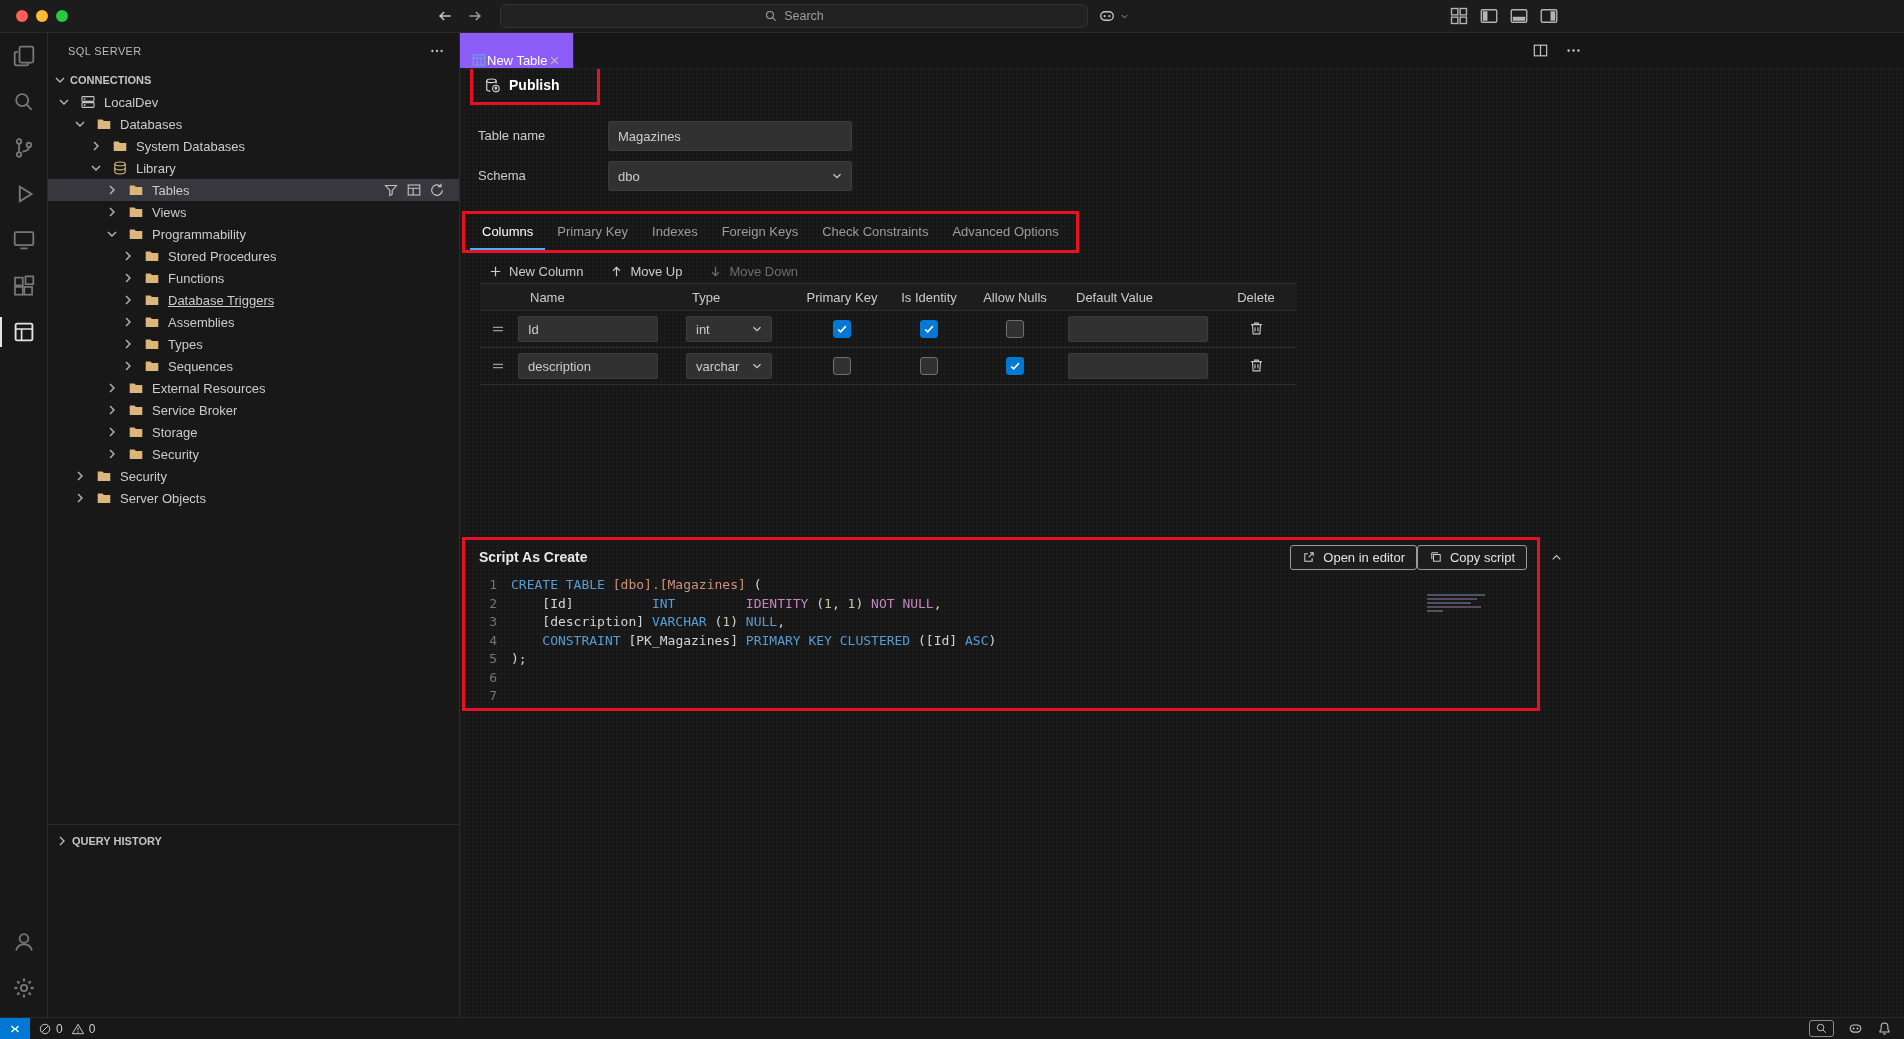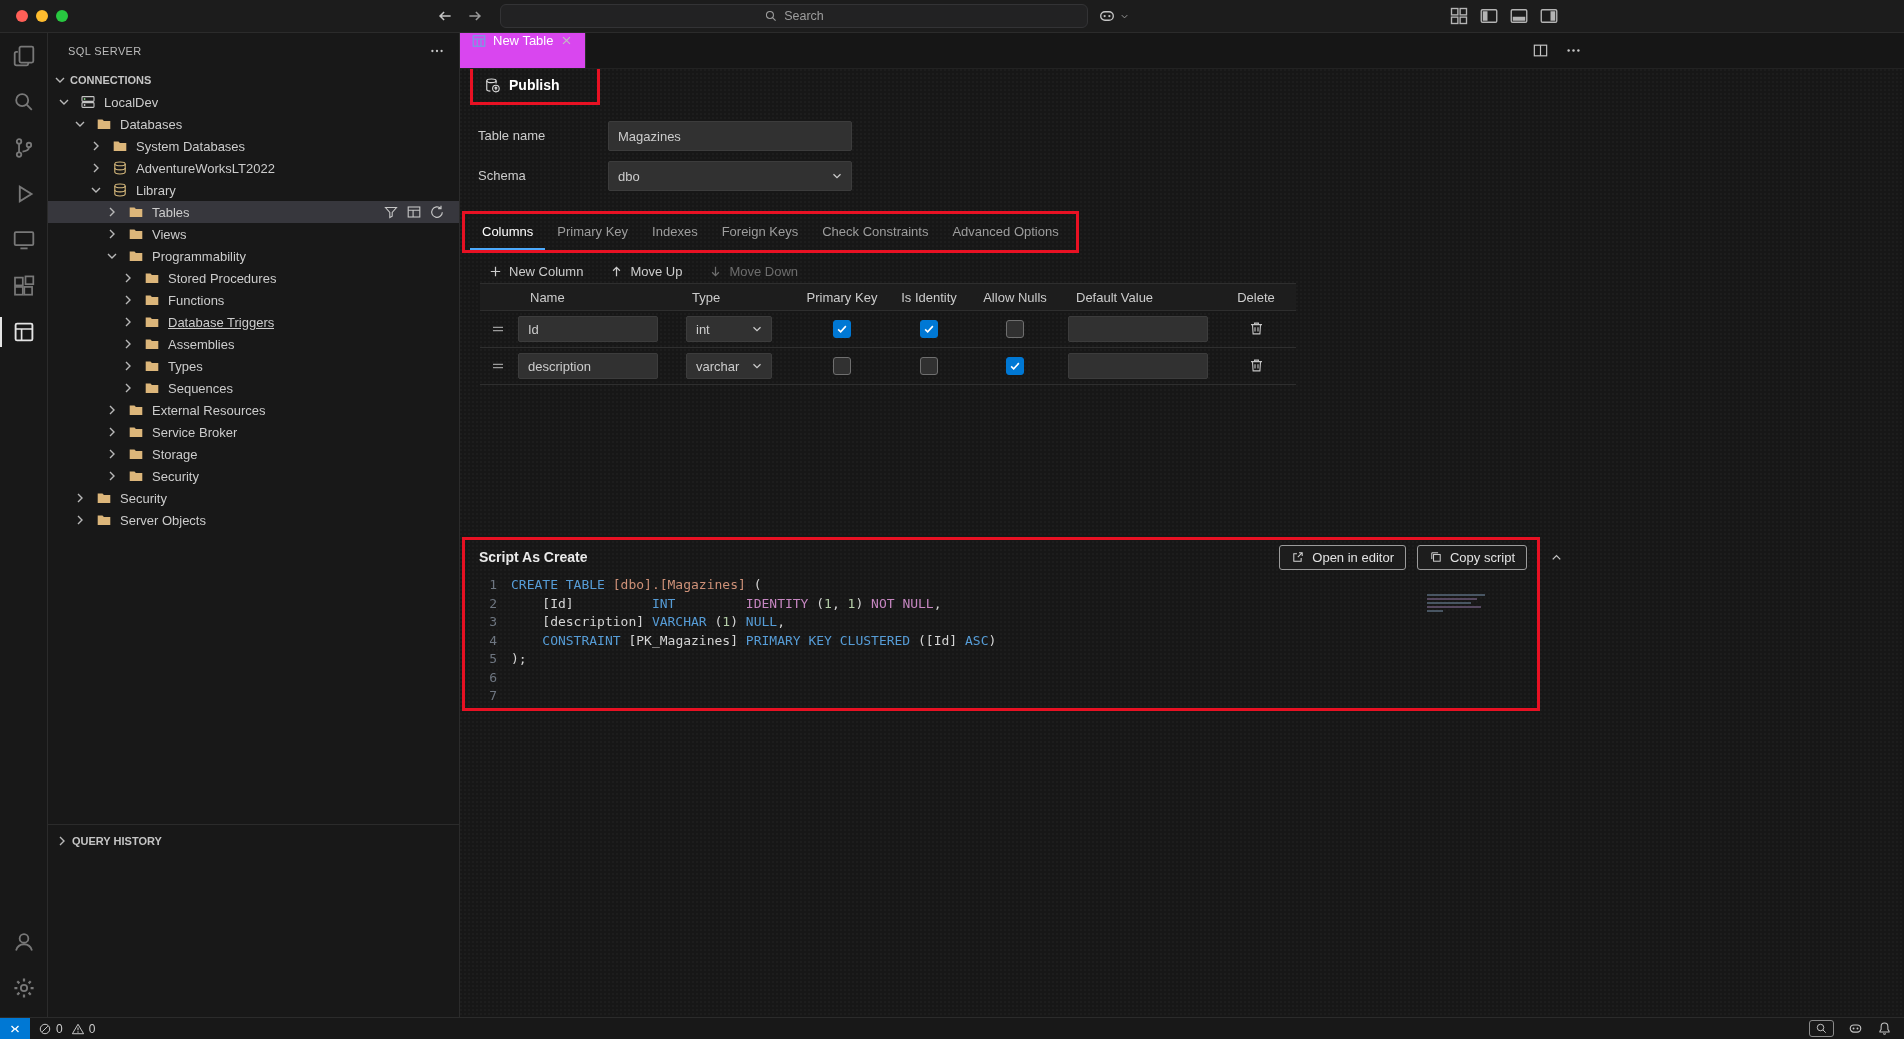--- a/index.html
+++ b/index.html
@@ -42,21 +42,21 @@
   .tree-chev{width:16px;height:16px;color:#b8b8b8}
   .tree-ico{width:16px;height:16px}
   .tree-label{color:#cccccc;overflow:hidden;text-overflow:ellipsis}
   .tree-actions{margin-left:auto;display:flex;gap:7px;padding-right:14px}
   .tree-actions .tree-action{width:16px;height:16px;display:block;cursor:pointer}
   .query-history{position:absolute;left:0;right:0;top:791px;height:32px;border-top:1px solid #2b2b2b;display:flex;align-items:center;gap:2px;padding-left:6px;font-weight:bold;font-size:11px;color:#c5c5c5;cursor:pointer}
 
   
   .editor{flex:1;display:flex;flex-direction:column;min-width:0;background:#171717}
   .tabbar{height:36px;background:#161616;display:flex;position:relative;flex:none;border-bottom:1px solid #222}
-  .tab{height:100%;background:#d946ef;display:flex;align-items:flex-start;gap:6px;padding:0 11px;border-right:1px solid #2b2b2b;cursor:pointer}
+  .tab{height:100%;background:#8b5cf6;display:flex;align-items:flex-end;gap:0;padding:0 11px;border-right:1px solid #2b2b2b;cursor:pointer}
   .tab-label{color:#ffffff;font-size:13px}
   .tab .close{width:15px;height:15px;color:#c0c0c0;cursor:pointer}
   .tabbar-actions{position:absolute;left:1072px;top:9px;display:flex;gap:16px}
   .tabbar-actions .ic{width:17px;height:17px;cursor:pointer}
   .editor-body{flex:1;position:relative;background:#171717;background-image:radial-gradient(circle at 1px 1px, rgba(255,255,255,.028) 1px, transparent 1.4px);background-size:4px 4px;overflow:hidden}
 
   .annot{position:absolute;border:3px solid #e81123}
 
   .annot-publish{left:10px;top:-4px;width:130px;height:40px;display:flex;align-items:center}
   .publish-btn{display:flex;align-items:center;gap:8px;background:transparent;border:none;color:#ffffff;font-family:inherit;font-size:14px;font-weight:bold;padding:0 0 0 11px;cursor:pointer}
@@ -92,21 +92,21 @@
   .checkbox{width:18px;height:18px;border:1px solid #6f6f6f;border-radius:3px;background:#313131;display:flex;align-items:center;justify-content:center;cursor:pointer}
   .checkbox.checked{border-color:#0078d4;background:#0078d4}
   .checkbox .ic{width:14px;height:14px}
   .def-input{width:140px;height:26px;margin-left:10px}
   .trash-btn{width:18px;height:18px;color:#c5c5c5;background:none;border:none;cursor:pointer;padding:0}
   .trash-btn .ic{width:17px;height:17px;color:inherit}
 
   .annot-script{left:2px;top:468px;width:1078px;height:174px}
   .script-header{height:34px;display:flex;align-items:center;padding:0 10px 0 14px}
   .script-title{font-size:14px;font-weight:bold;color:#eaeaea}
-  .script-actions{margin-left:auto;display:flex;gap:11px}
+  .script-actions{margin-left:auto;display:flex;gap:0}
   .sa-btn{display:flex;align-items:center;gap:7px;background:#1d1d1d;border:1px solid #9b9b9b;border-radius:3px;color:#e2e2e2;font-family:inherit;font-size:13px;padding:4px 11px;cursor:pointer}
   .sa-btn .ic{width:14px;height:14px;color:#d5d5d5}
   .code{position:absolute;left:0;right:4px;top:36px;bottom:3px;font-family:"DejaVu Sans Mono",monospace;font-size:13px;line-height:18.5px;overflow:hidden}
   .code-line{display:flex}
   .ln{width:46px;text-align:right;padding-right:14px;color:#6e7681;flex:none;user-select:none}
   .lc{white-space:pre;flex:1}
   .cl-underline .lc{border-bottom:1px solid #3a3a3a;margin-right:84px}
   .c-kw{color:#569cd6}.c-fn{color:#c586c0}.c-id{color:#ce9178}.c-num{color:#b5cea8}.c-pl{color:#d4d4d4}
   .minimap{position:absolute;left:962px;top:54px;width:66px;height:24px;display:flex;flex-direction:column;gap:2px;cursor:pointer}
   .minimap div{height:2px;background:#5a6b7c;opacity:.75}
@@ -347,35 +347,20 @@
               <svg viewBox="0 0 16 16">
                 <path d="M6 4l4 4-4 4" fill="none" stroke="currentColor" stroke-width="1.4"></path>
               </svg>
             </span>
             <span class="ic tree-ico">
               <svg viewBox="0 0 16 16">
                 <path d="M1.7 13V3.4h4.8l1.4 1.7h6.4V13z" fill="#dcb67a"></path>
               </svg>
             </span>
             <span class="tree-label">System Databases</span>
-          </div>
-          <div class="tree-row" style="padding-left: 40px;">
-            <span class="ic tree-chev">
-              <svg viewBox="0 0 16 16">
-                <path d="M6 4l4 4-4 4" fill="none" stroke="currentColor" stroke-width="1.4"></path>
-              </svg>
-            </span>
-            <span class="ic tree-ico">
-              <svg viewBox="0 0 16 16">
-                <ellipse cx="8" cy="3.9" rx="5.2" ry="1.9" fill="none" stroke="#d7ba7d" stroke-width="1.1"></ellipse>
-                <path d="M2.8 3.9v8.2c0 1.1 2.3 1.9 5.2 1.9s5.2-.8 5.2-1.9V3.9" fill="none" stroke="#d7ba7d" stroke-width="1.1"></path>
-                <path d="M2.8 8c0 1.1 2.3 1.9 5.2 1.9S13.2 9.1 13.2 8" fill="none" stroke="#d7ba7d" stroke-width="1.1"></path>
-              </svg>
-            </span>
-            <span class="tree-label">AdventureWorksLT2022</span>
           </div>
           <div class="tree-row" style="padding-left: 40px;">
             <span class="ic tree-chev">
               <svg viewBox="0 0 16 16">
                 <path d="M4 6l4 4 4-4" fill="none" stroke="currentColor" stroke-width="1.4"></path>
               </svg>
             </span>
             <span class="ic tree-ico">
               <svg viewBox="0 0 16 16">
                 <ellipse cx="8" cy="3.9" rx="5.2" ry="1.9" fill="none" stroke="#d7ba7d" stroke-width="1.1"></ellipse>

